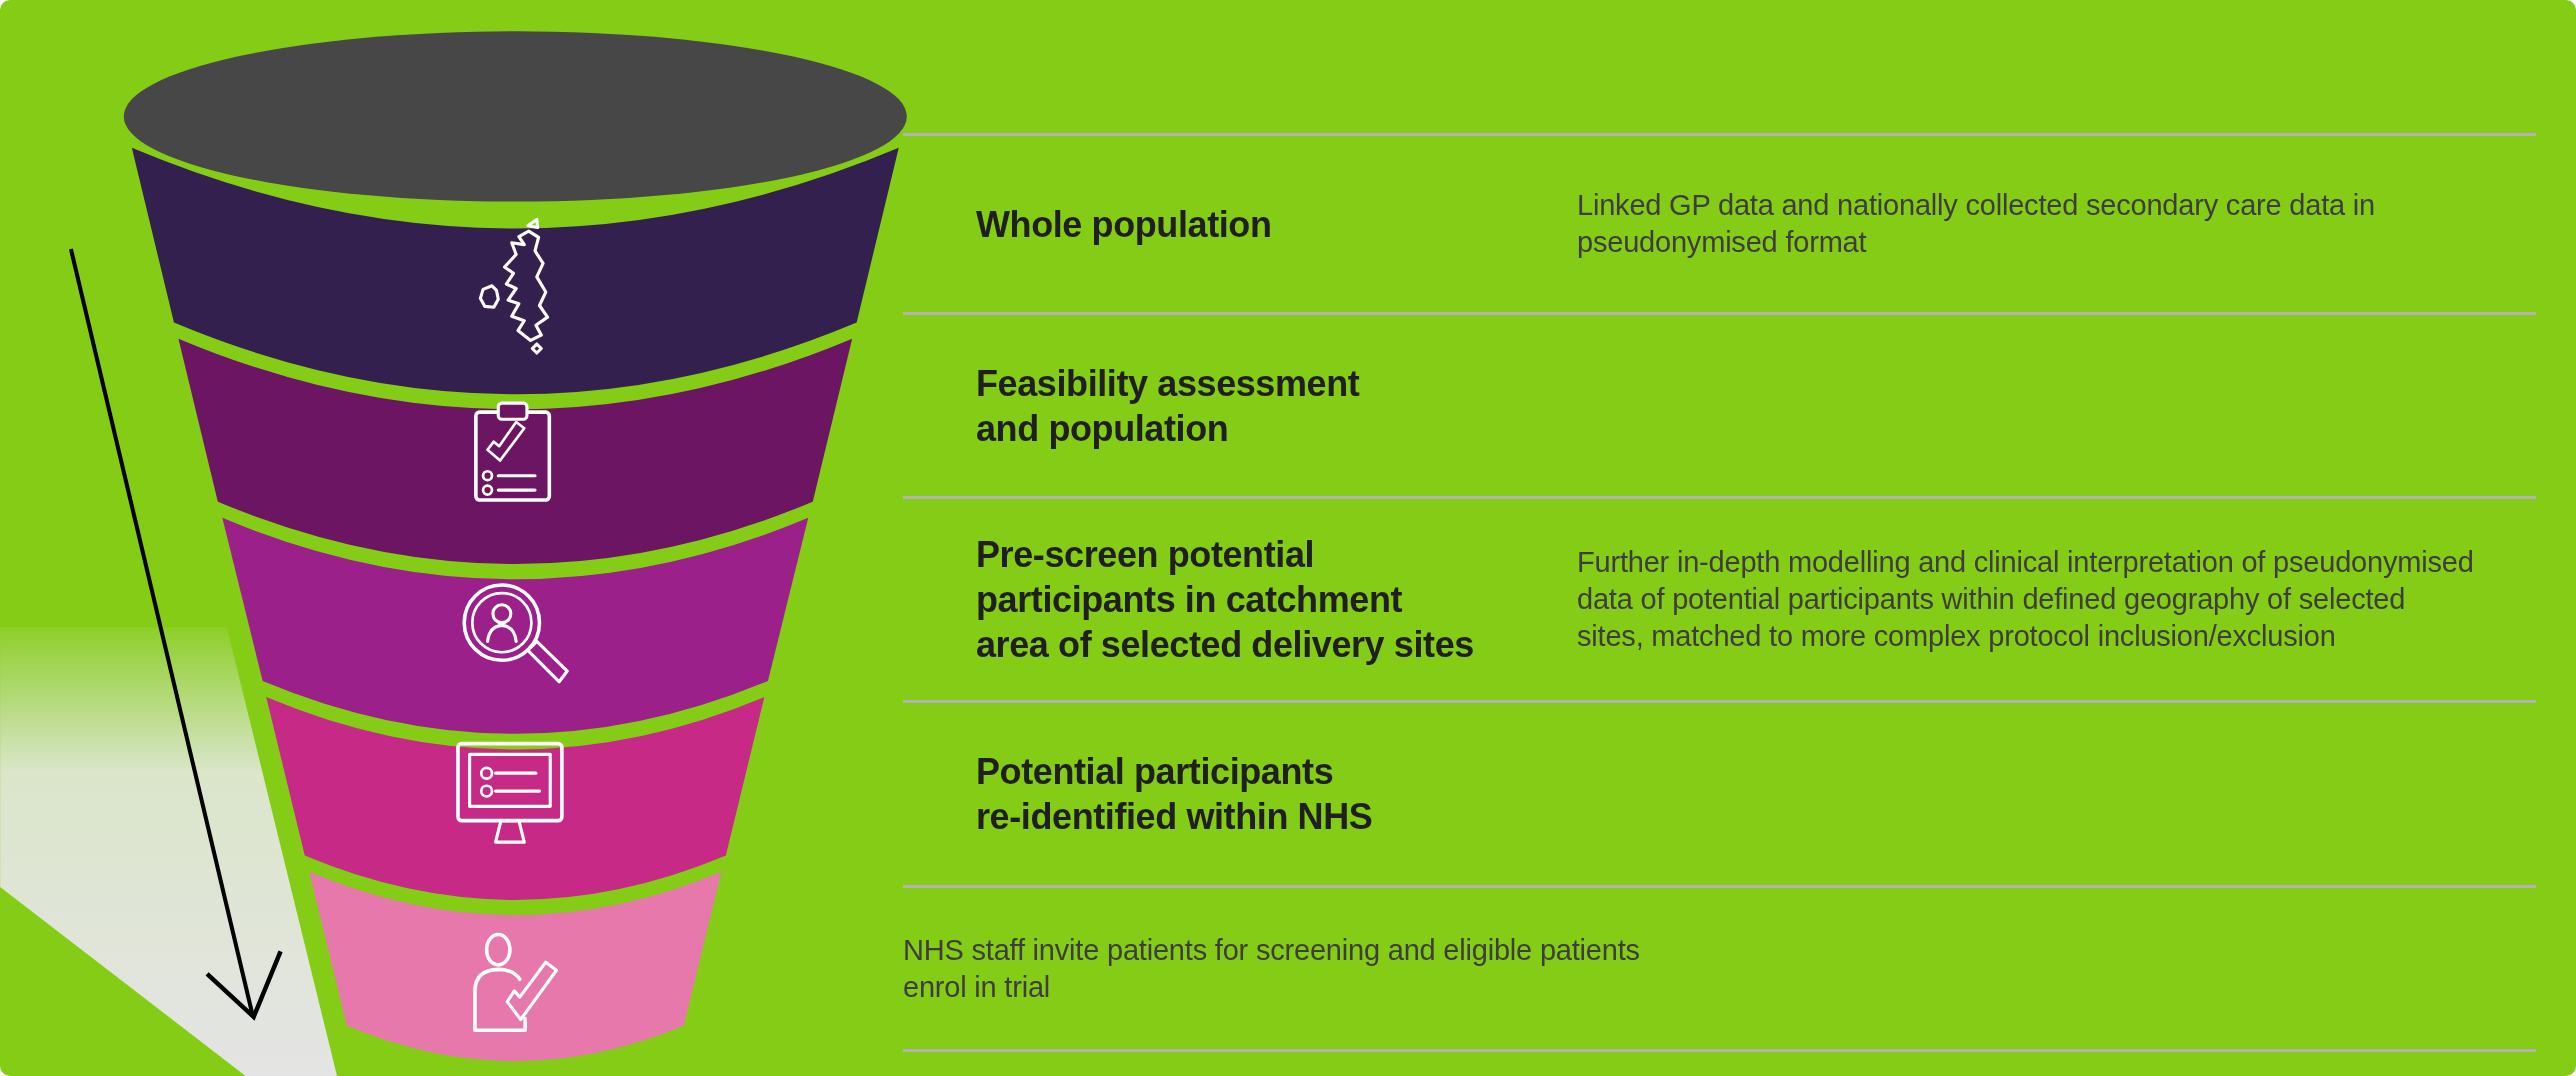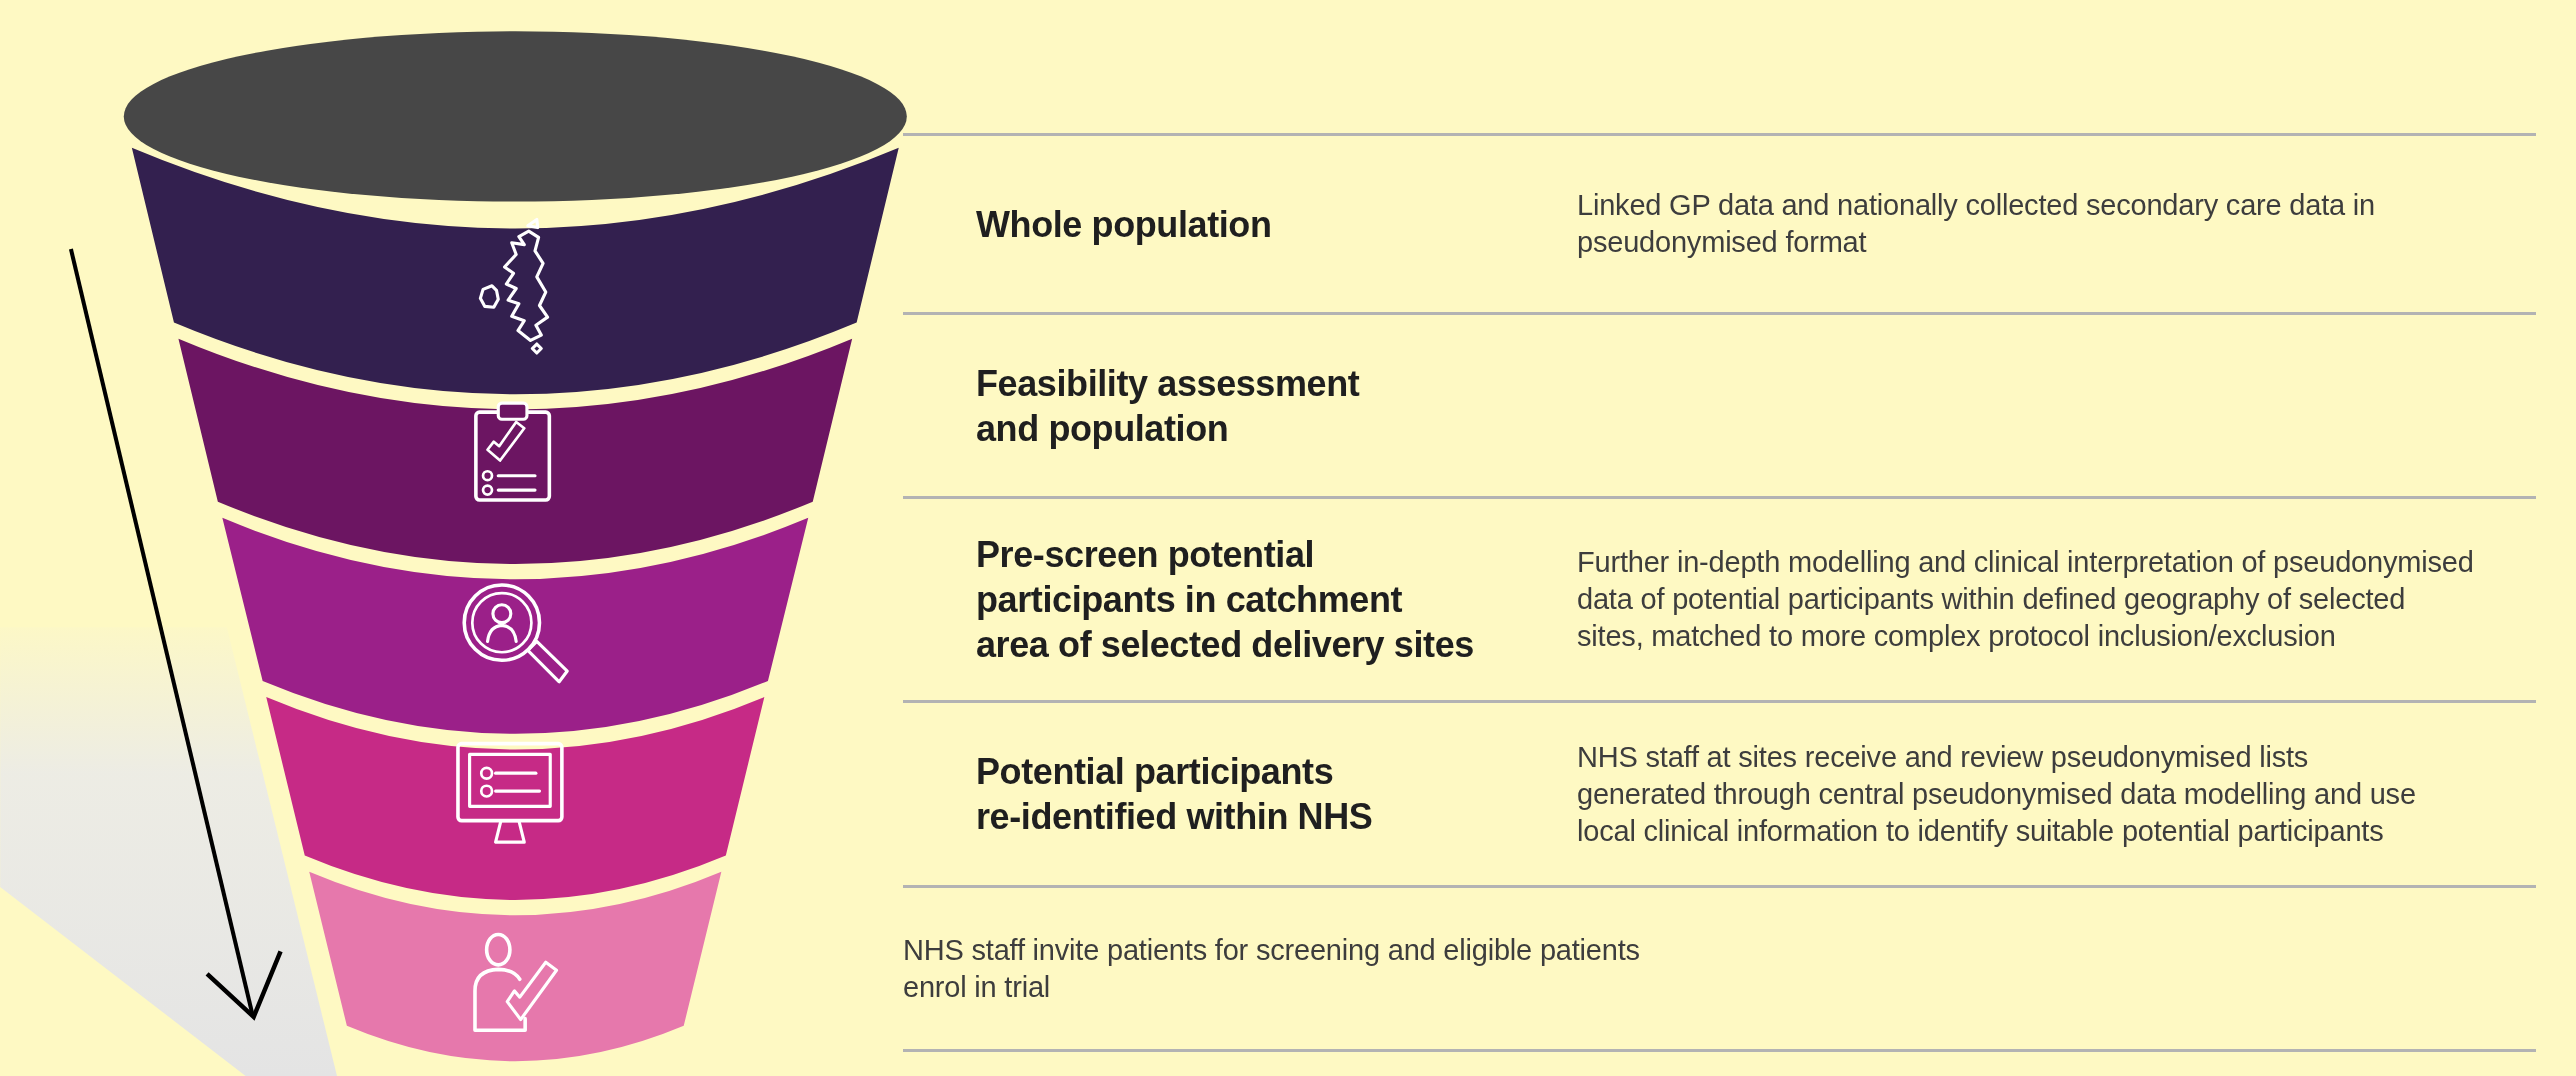--- a/index.html
+++ b/index.html
@@ -1,18 +1,19 @@
 <!DOCTYPE html>
 <html style="font-size:14.3px"><head>
 <meta charset="utf-8">
 <style>
   html,body{margin:0;padding:0;background:#fff;}
   .canvas{
-    position:relative;width:2576px;height:1076px;overflow:hidden;background:#fef9c3;
+    position:relative;width:2576px;height:1076px;overflow:hidden;background:#84cc16;
     font-family:"Liberation Sans",sans-serif;
+    border-radius:10px;
   }
   .funnel-wrap{position:absolute;left:0;top:0;width:941px;height:1076px;}
   .panel{
     position:absolute;left:903px;top:133px;width:1633px;
     border-top:3.6px solid #B3B3B3;
   }
   .prow{
     display:flex;align-items:center;
     border-bottom:3.6px solid #B3B3B3;box-sizing:border-box;
   }
@@ -120,23 +121,20 @@
 participants in catchment
 area of selected delivery sites</div>
       <div class="stage-desc">Further in-depth modelling and clinical interpretation of pseudonymised
 data of potential participants within defined geography of selected
 sites, matched to more complex protocol inclusion/exclusion</div>
     </div>
 
     <div class="prow h4">
       <div class="stage-title">Potential participants
 re-identified within NHS</div>
-      <div class="stage-desc">NHS staff at sites receive and review pseudonymised lists
-generated through central pseudonymised data modelling and use
-local clinical information to identify suitable potential participants</div>
     </div>
 
     <div class="prow h5">
       <div class="stage-desc">NHS staff invite patients for screening and eligible patients
 enrol in trial</div>
     </div>
 
   </div>
 </div>
 

